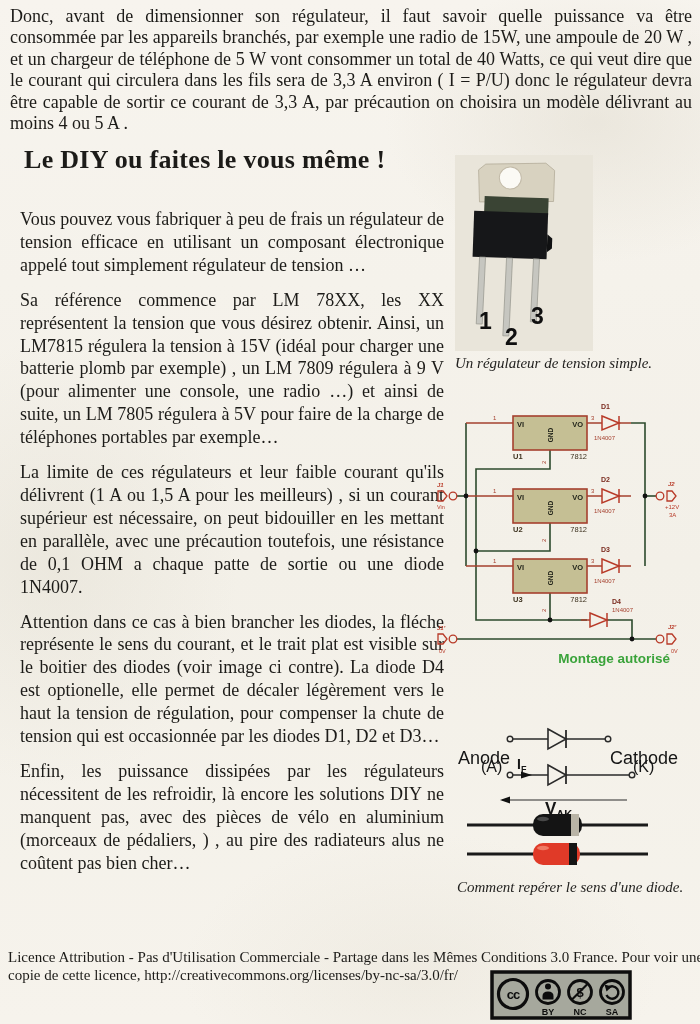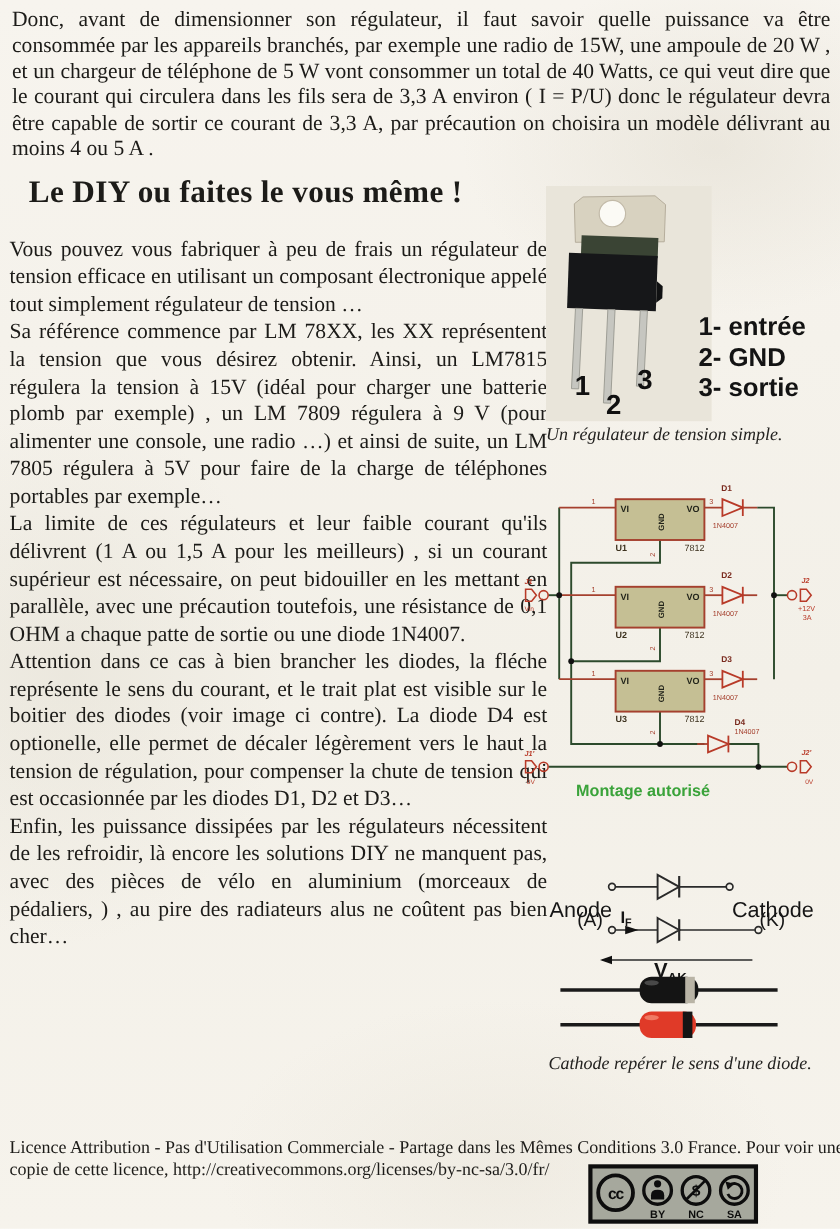--- a/index.html
+++ b/index.html
@@ -9,25 +9,25 @@
     background:
       radial-gradient(ellipse 300px 200px at 85% 12%, rgba(214,208,192,.35), transparent 70%),
       radial-gradient(ellipse 260px 320px at 8% 55%, rgba(216,211,196,.28), transparent 70%),
       radial-gradient(ellipse 340px 200px at 60% 95%, rgba(220,214,198,.25), transparent 70%),
       linear-gradient(180deg,#f7f4ee 0%,#f3f0e8 55%,#f6f3ec 100%);
   }
   .abs{position:absolute;}
   .intro{left:10px;top:6px;width:682px;font-size:18px;line-height:21.4px;text-align:justify;}
   .heading{left:24px;top:145px;font-size:26px;font-weight:bold;letter-spacing:.3px;}
   .column{left:8px;top:196px;width:448px;font-size:18px;line-height:22.9px;text-align:justify;}
-  .column p{margin:0;}
+  .column p{margin:12px;}
   .caption{font-style:italic;font-size:15px;color:#232220;}
   .legend{left:582px;top:260px;font-family:"Liberation Sans",sans-serif;
           font-weight:bold;font-size:21.5px;line-height:25.5px;color:#131313;}
-  .note{left:480px;top:651px;width:190px;text-align:left;
+  .note{left:480px;top:651px;width:190px;text-align:right;
         font-family:"Liberation Sans",sans-serif;font-weight:bold;font-size:13.5px;color:#3aa33a;}
   .license{left:8px;top:948px;width:684px;font-size:15px;line-height:18px;white-space:nowrap;}
   svg text{font-family:"Liberation Sans",sans-serif;}
 </style>
 </head>
 <body>
 
 <div class="page">
 
   <div class="abs intro">Donc, avant de dimensionner son régulateur, il faut savoir quelle puissance va être consommée par les appareils branchés, par exemple une radio de 15W, une ampoule de 20 W , et un chargeur de téléphone de 5 W vont consommer un total de 40 Watts, ce qui veut dire que le courant qui circulera dans les fils sera de 3,3 A environ ( I = P/U) donc le régulateur devra être capable de sortir ce courant de 3,3 A, par précaution on choisira un modèle délivrant au moins 4 ou 5 A .</div>
@@ -52,25 +52,20 @@
       <polygon points="92,78 97,82 97,92 92,96" fill="#101112"></polygon>
       <polygon points="25,103 31,103 30,170 24,170" fill="#c6c6c0" stroke="#94948c" stroke-width="0.7"></polygon>
       <polygon points="52,103 58,103 57,181 51,181" fill="#c6c6c0" stroke="#94948c" stroke-width="0.7"></polygon>
       <polygon points="79,103 85,103 84,166 78,166" fill="#c6c6c0" stroke="#94948c" stroke-width="0.7"></polygon>
     </g>
     <text x="24" y="174" font-size="23" font-weight="bold" fill="#101010">1</text>
     <text x="50" y="190" font-size="23" font-weight="bold" fill="#101010">2</text>
     <text x="76" y="169" font-size="23" font-weight="bold" fill="#101010">3</text>
   </svg>
 
-  <div class="abs legend">
-    <div>1- entrée</div>
-    <div>2- GND</div>
-    <div>3- sortie</div>
-  </div>
 
   <div class="abs caption" style="left:455px;top:355px;">Un régulateur de tension simple.</div>
 
   <svg class="abs" style="left:435px;top:396px;" width="265" height="262" viewBox="0 0 265 262">
 
     <g stroke="#2c4a2c" stroke-width="1.6" fill="none">
       <path d="M22,100 H31"></path>
       <path d="M31,27 V170"></path>
       <path d="M196,27 H210 V170"></path>
       <path d="M210,100 H221"></path>
@@ -229,21 +224,21 @@
       <ellipse cx="98" cy="96" rx="6" ry="2.2" fill="#484848"></ellipse>
     </g>
     <g>
       <line x1="22" y1="131" x2="203" y2="131" stroke="#1a1a1a" stroke-width="3"></line>
       <rect x="88" y="120" width="47" height="22" rx="10" fill="#e03a28"></rect>
       <rect x="124" y="120" width="8" height="22" fill="#151515"></rect>
       <ellipse cx="98" cy="125" rx="6" ry="2.2" fill="#f07a64"></ellipse>
     </g>
   </svg>
 
-  <div class="abs caption" style="left:457px;top:879px;">Cathode repérer le sens d'une diode.</div>
+  <div class="abs caption" style="left:457px;top:879px;">Comment repérer le sens d'une diode.</div>
 
   <div class="abs license">
     <div>Licence Attribution - Pas d'Utilisation Commerciale - Partage dans les Mêmes Conditions 3.0 France. Pour voir une</div>
     <div>copie de cette licence, http://creativecommons.org/licenses/by-nc-sa/3.0/fr/</div>
   </div>
 
   <svg class="abs" style="left:490px;top:970px;" width="142" height="50" viewBox="0 0 142 50">
     <rect x="2" y="2" width="138" height="46" fill="#a6a89d" stroke="#0e0e0e" stroke-width="3.5"></rect>
     <g>
       <circle cx="23" cy="24" r="14.5" fill="none" stroke="#0d0d0d" stroke-width="3.2"></circle>

